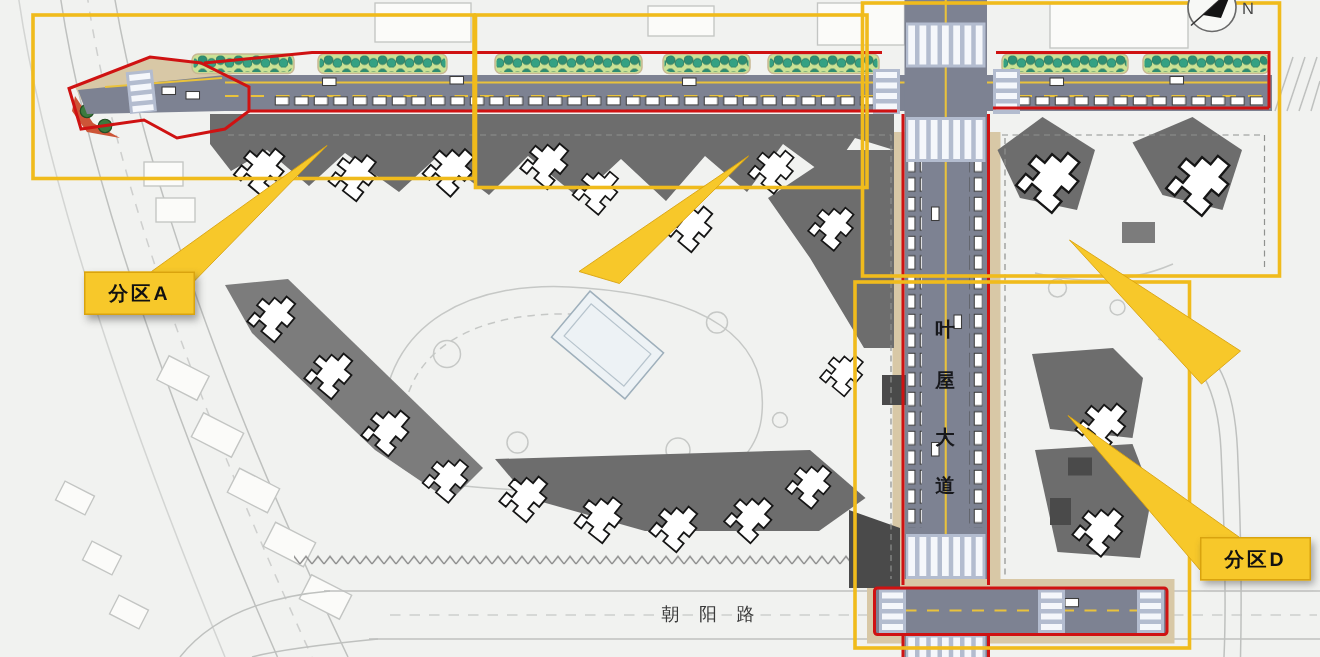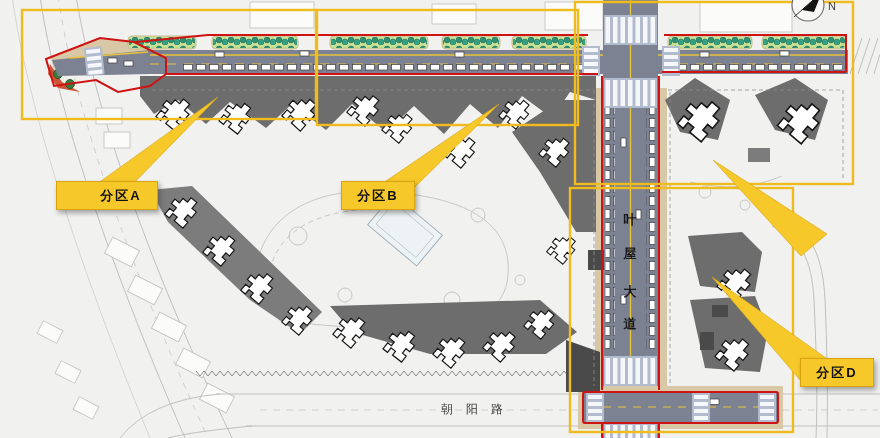--- a/index.html
+++ b/index.html
@@ -331,25 +331,22 @@
     <polygon class="leader" points="712,277 800,380 826,358"></polygon>
   </g>
 
   <g>
     <circle cx="808" cy="5" r="16" fill="#f7f8f6" stroke="#6a6a6a" stroke-width="1.1"></circle>
     <line x1="794" y1="17" x2="822" y2="-8" stroke="#333" stroke-width="1"></line>
     <polygon points="822,-8 802,10 814,12" fill="#141414"></polygon>
   </g>
 </svg>
 
-  <div class="zone-label" style="left:56px;top:181px;padding-left:28px;">
+  <div class="zone-label" style="left:56px;top:181px;">
       <span>分区A</span>
-    </div>
-  <div class="zone-label" style="left:341px;top:181px;">
-      <span>分区B</span>
     </div>
   <div class="zone-label" style="left:800px;top:358px;">
       <span>分区D</span>
     </div>
 
   <div>
     <span class="vchar" style="left:622px;top:211px;">叶</span>
     <span class="vchar" style="left:622px;top:245px;">屋</span>
     <span class="vchar" style="left:622px;top:283px;">大</span>
     <span class="vchar" style="left:622px;top:315px;">道</span>

